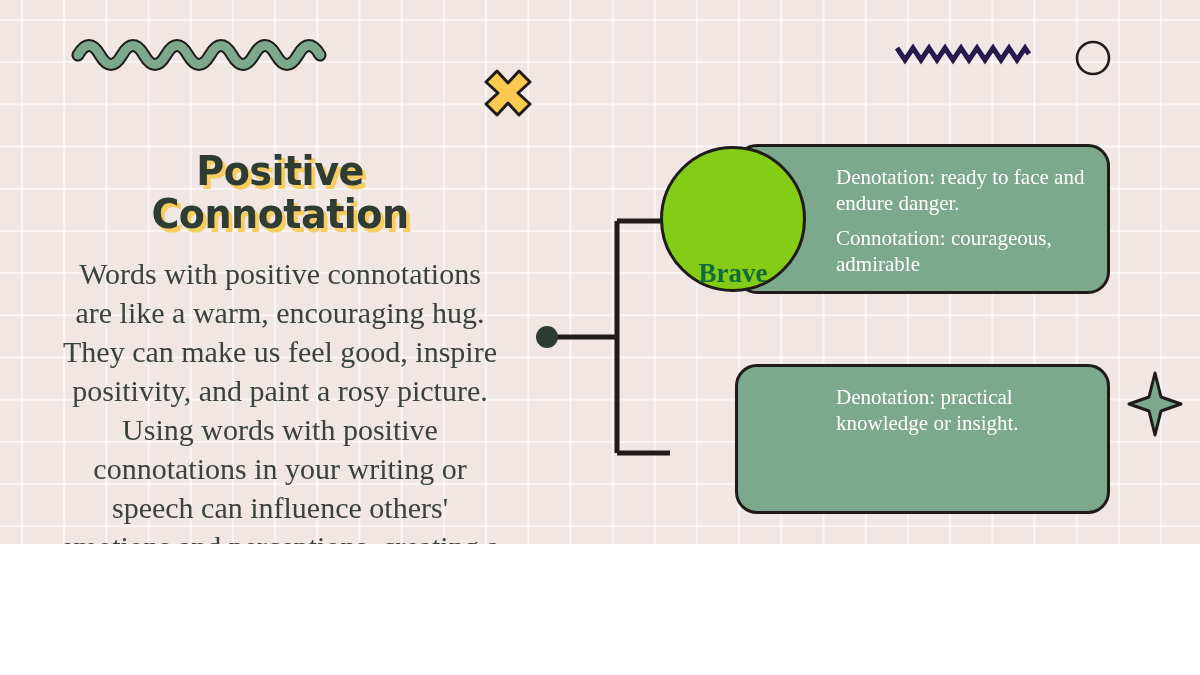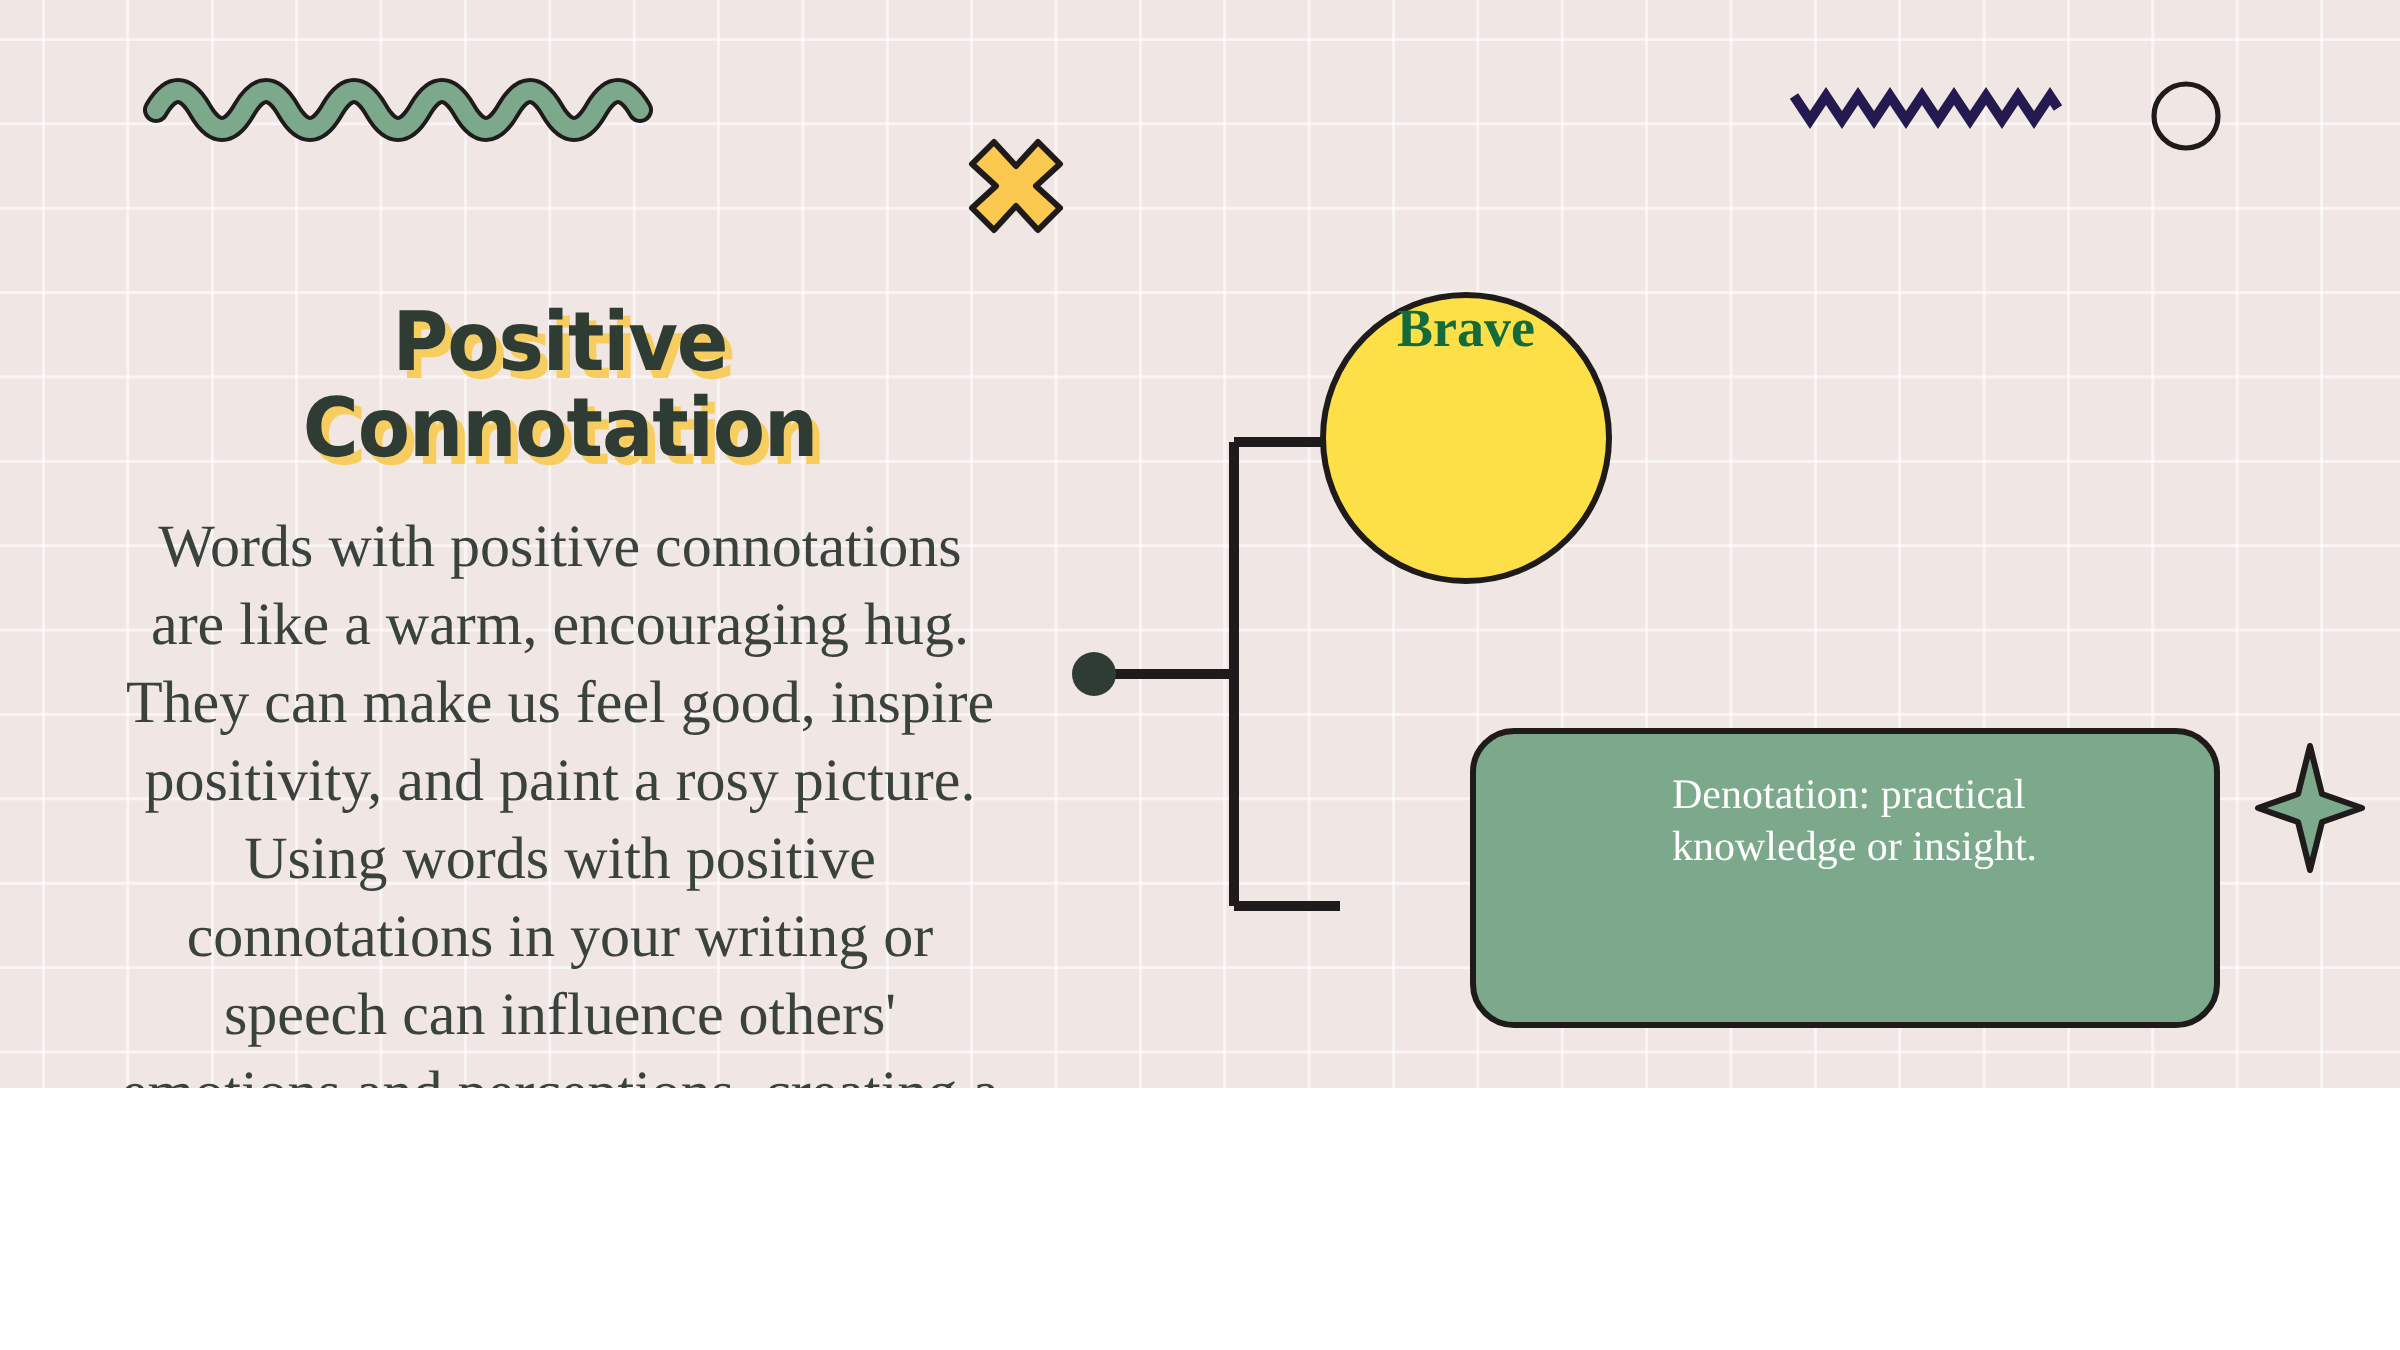--- a/index.html
+++ b/index.html
@@ -106,24 +106,24 @@
   .branch-line:last-child { margin-bottom: 0; }
 
   .branch-circle {
     position: absolute;
     left: 0;
     top: 2px;
     width: 146px;
     height: 146px;
     box-sizing: border-box;
     border-radius: 50%;
-    background: #fde047;
+    background: #84cc16;
     border: 3.5px solid #201b1b;
     display: flex;
-    align-items: flex-start;
+    align-items: flex-end;
     justify-content: center;
     z-index: 3;
   }
   .branch-term {
     font-family: "Liberation Serif", serif;
     font-weight: bold;
     font-size: 27px;
     color: #136b3c;
   }
 
@@ -153,20 +153,24 @@
 
   <svg id="connector" viewBox="0 0 200 400">
     <line x1="27" y1="207" x2="97" y2="207" stroke="#201b1b" stroke-width="5"></line>
     <line x1="97" y1="91" x2="97" y2="323" stroke="#201b1b" stroke-width="5"></line>
     <line x1="97" y1="91" x2="150" y2="91" stroke="#201b1b" stroke-width="5"></line>
     <line x1="97" y1="323" x2="150" y2="323" stroke="#201b1b" stroke-width="5"></line>
     <circle cx="27" cy="207" r="11" fill="#2f3c33"></circle>
   </svg>
 
   <div class="branch" id="branch-0">
+    <div class="branch-card">
+      <p class="branch-line">Denotation: ready to face and endure danger.</p>
+      <p class="branch-line">Connotation: courageous, admirable</p>
+    </div>
     <div class="branch-circle">
       <span class="branch-term">Brave</span>
     </div>
   </div>
 
   <div class="branch" id="branch-1">
     <div class="branch-card">
       <p class="branch-line">Denotation: practical knowledge or insight.</p>
     </div>
   </div>

